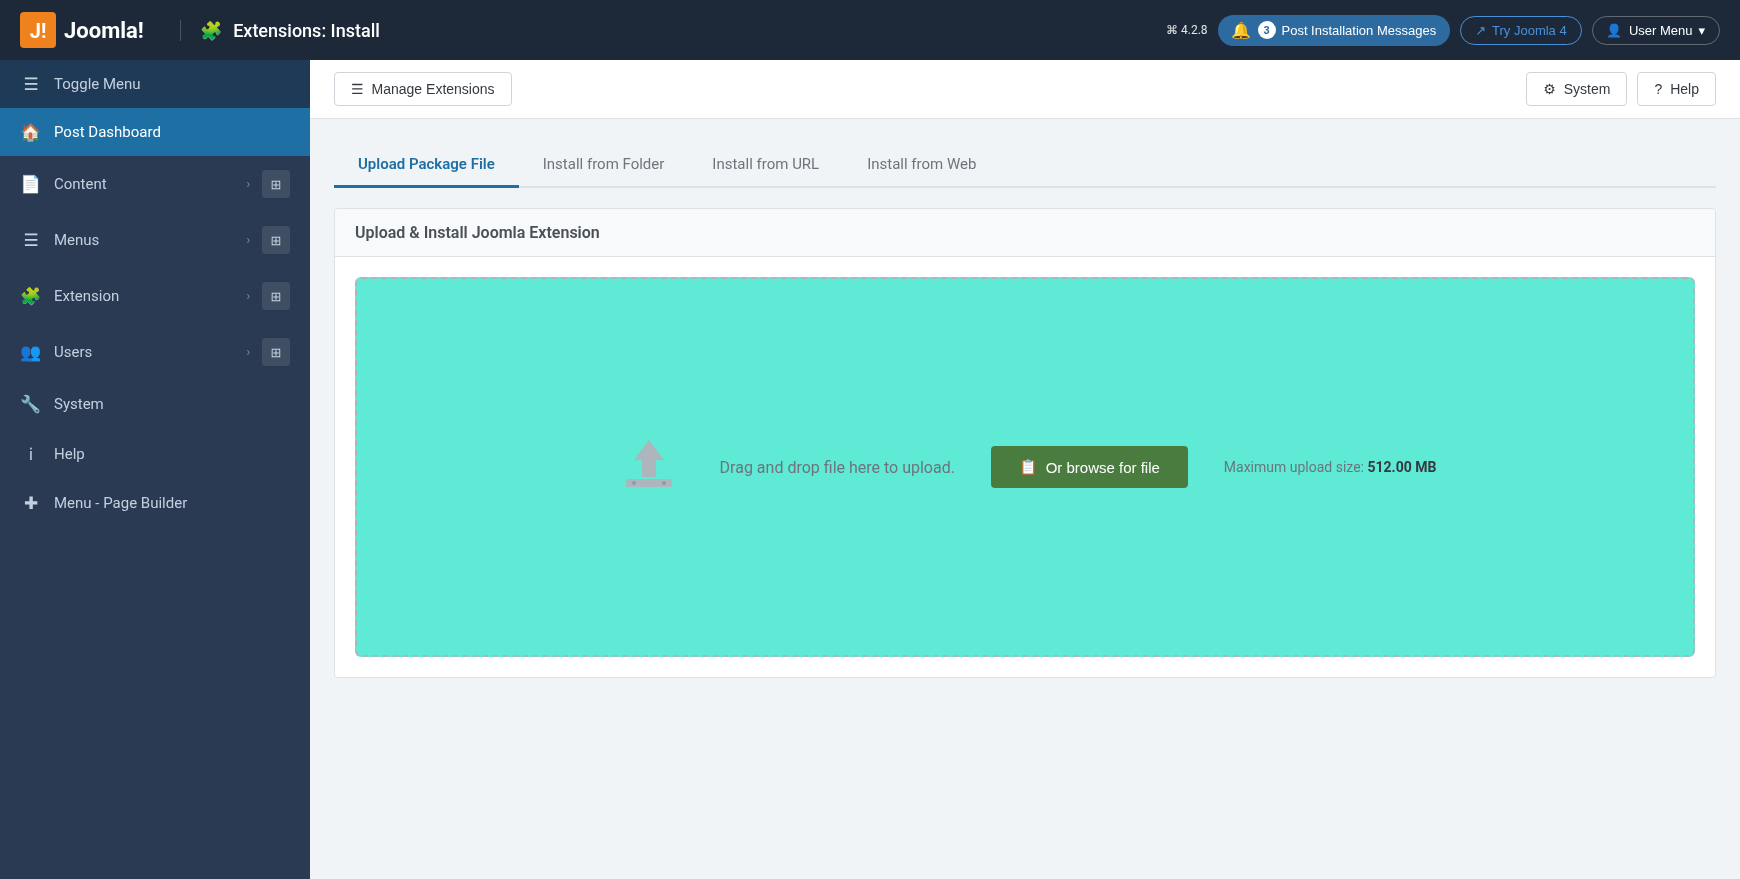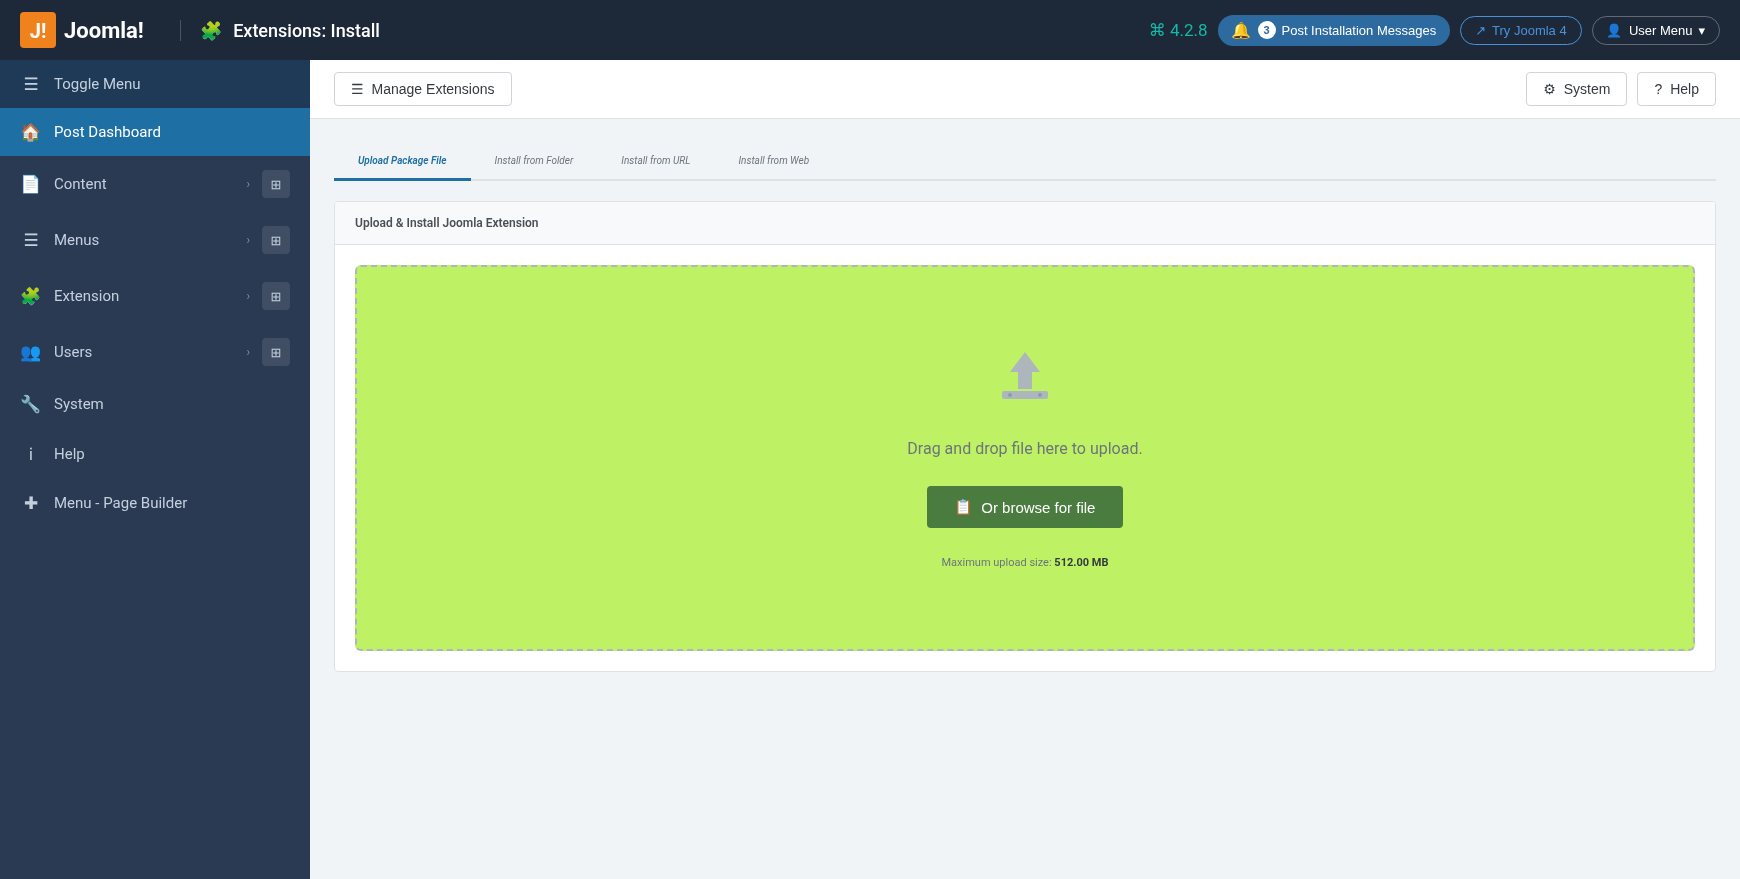--- a/index.html
+++ b/index.html
@@ -39,22 +39,22 @@
       border-left: 1px solid rgba(255,255,255,0.2);
       margin-left: 20px;
       flex: 1;
     }
     .topbar-actions {
       display: flex;
       align-items: center;
       gap: 10px;
     }
     .version-badge {
-      color: #14b8a6;
-      font-size: 17px;
+      color: #e5e5e5;
+      font-size: 12px;
     }
     .notif-btn {
       background: #2d6a9f;
       border: none;
       border-radius: 20px;
       color: #fff;
       padding: 6px 14px;
       font-size: 13px;
       cursor: pointer;
       display: flex;
@@ -208,83 +208,82 @@
     }
 
     
     .tabs {
       display: flex;
       border-bottom: 2px solid #dee2e6;
       margin-bottom: 20px;
     }
     .tab {
       padding: 12px 24px;
-      font-size: 10px;
+      font-size: 15px;
       color: #6c757d;
       cursor: pointer;
       border-bottom: 3px solid transparent;
       margin-bottom: -2px;
-      font-style: italic;
     }
     .tab.active {
       color: #1d6fa4;
       border-bottom: 3px solid #1d6fa4;
       font-weight: 600;
     }
 
     
     .panel {
       background: #fff;
       border: 1px solid #dee2e6;
       border-radius: 4px;
       overflow: hidden;
     }
     .panel-header {
       padding: 14px 20px;
       border-bottom: 1px solid #dee2e6;
-      font-size: 12px;
+      font-size: 16px;
       font-weight: 600;
       color: #495057;
       background: #f8f9fa;
     }
     .panel-body {
       padding: 20px;
     }
 
     
     .dropzone {
       border: 2px dashed #adb5bd;
       border-radius: 6px;
       padding: 80px 20px;
       display: flex;
-      flex-direction: column;
-      align-items: center;
-      gap: 28px;
-      background: #bef264;
+      flex-direction: row;
+      align-items: center;
+      gap: 36px;
+      background: #5eead4;
       min-height: 380px;
       justify-content: center;
     }
     .drop-text {
       font-size: 16px;
       color: #6c757d;
     }
     .browse-btn {
       background: #4a7c3f;
       border: none;
       border-radius: 4px;
       color: #fff;
       padding: 12px 28px;
       font-size: 15px;
       cursor: pointer;
       display: flex;
       align-items: center;
       gap: 8px;
     }
     .max-size-text {
-      font-size: 11px;
+      font-size: 14px;
       color: #6c757d;
     }
     .max-size-bold { font-weight: bold; color: #343a40; }
 
     
     .upload-svg {
       width: 70px;
       height: 60px;
     }
   </style>

